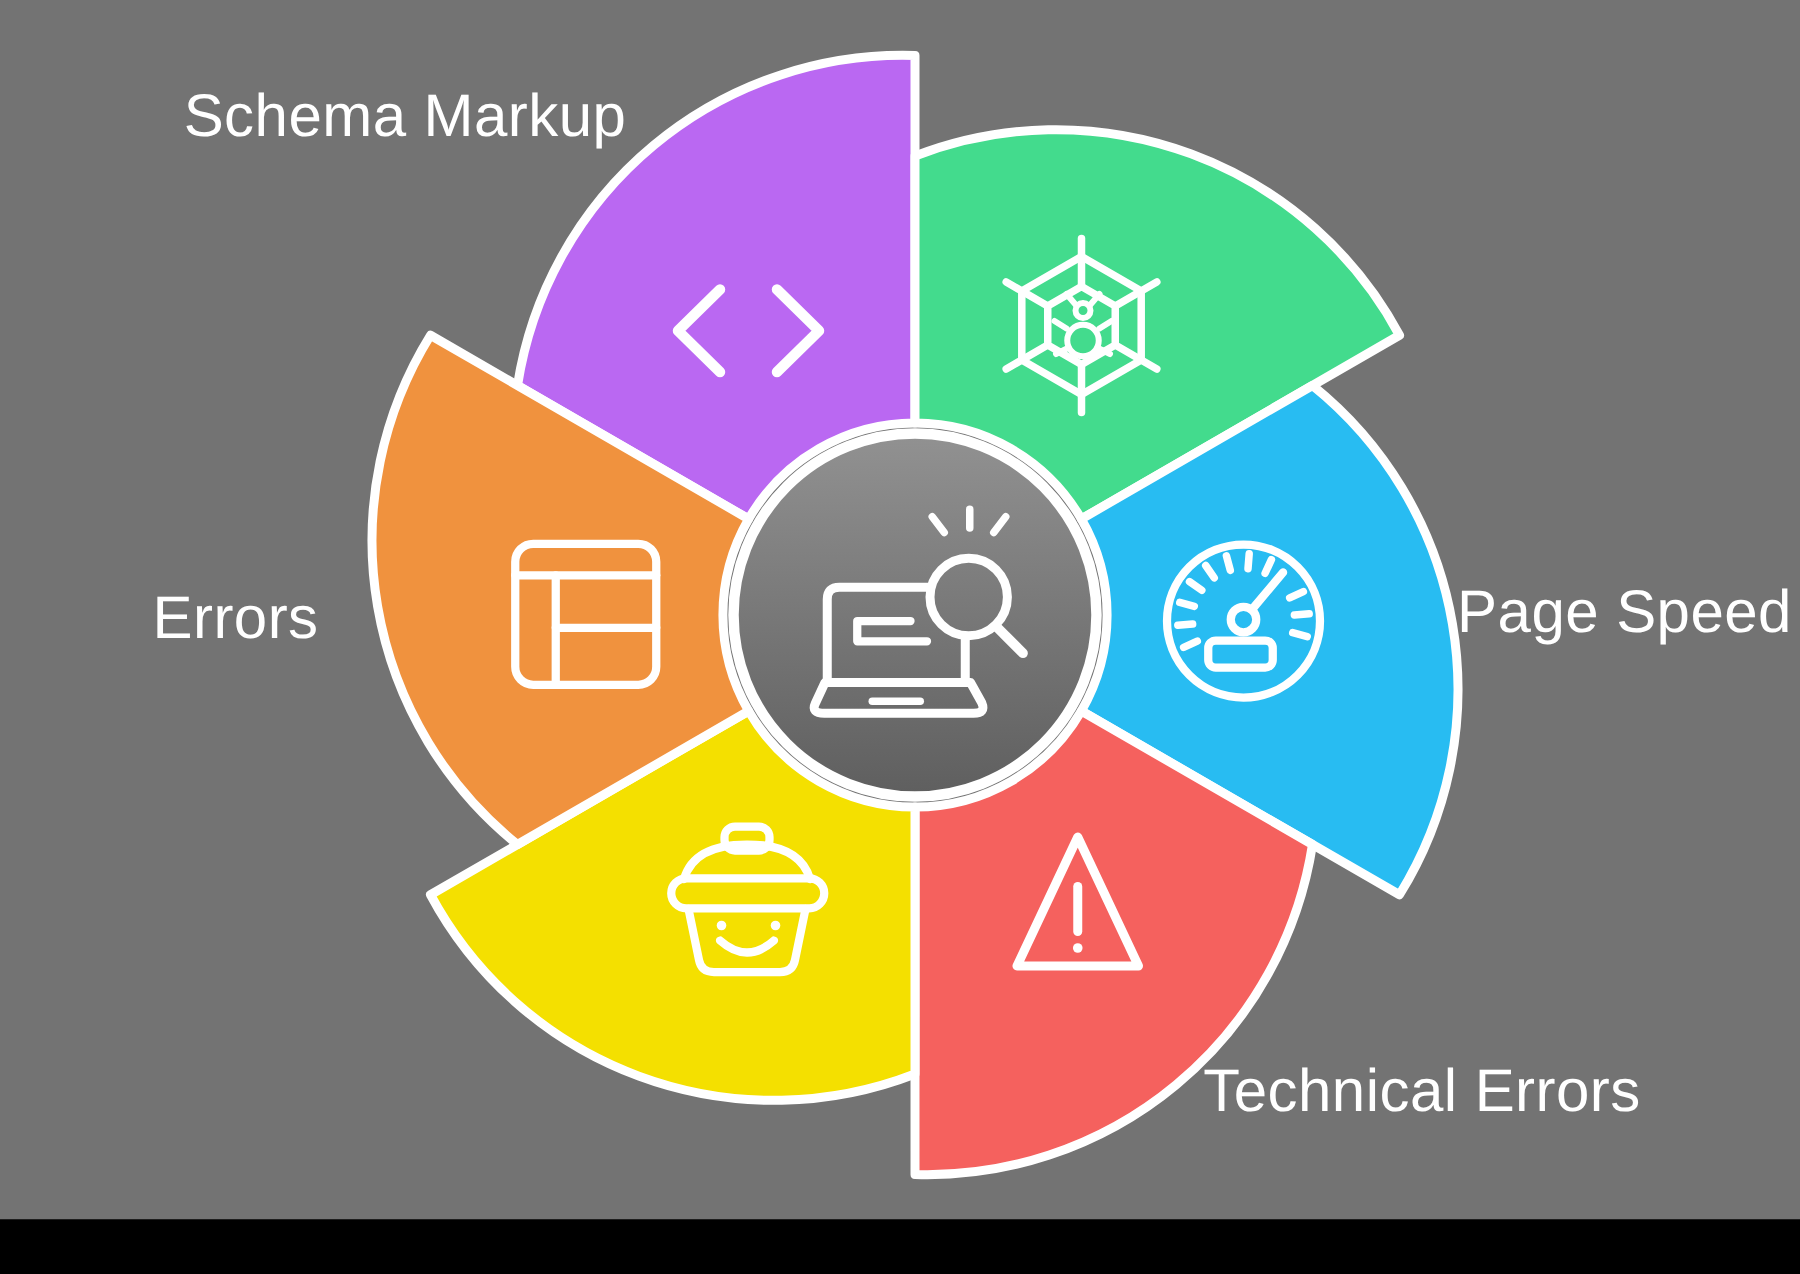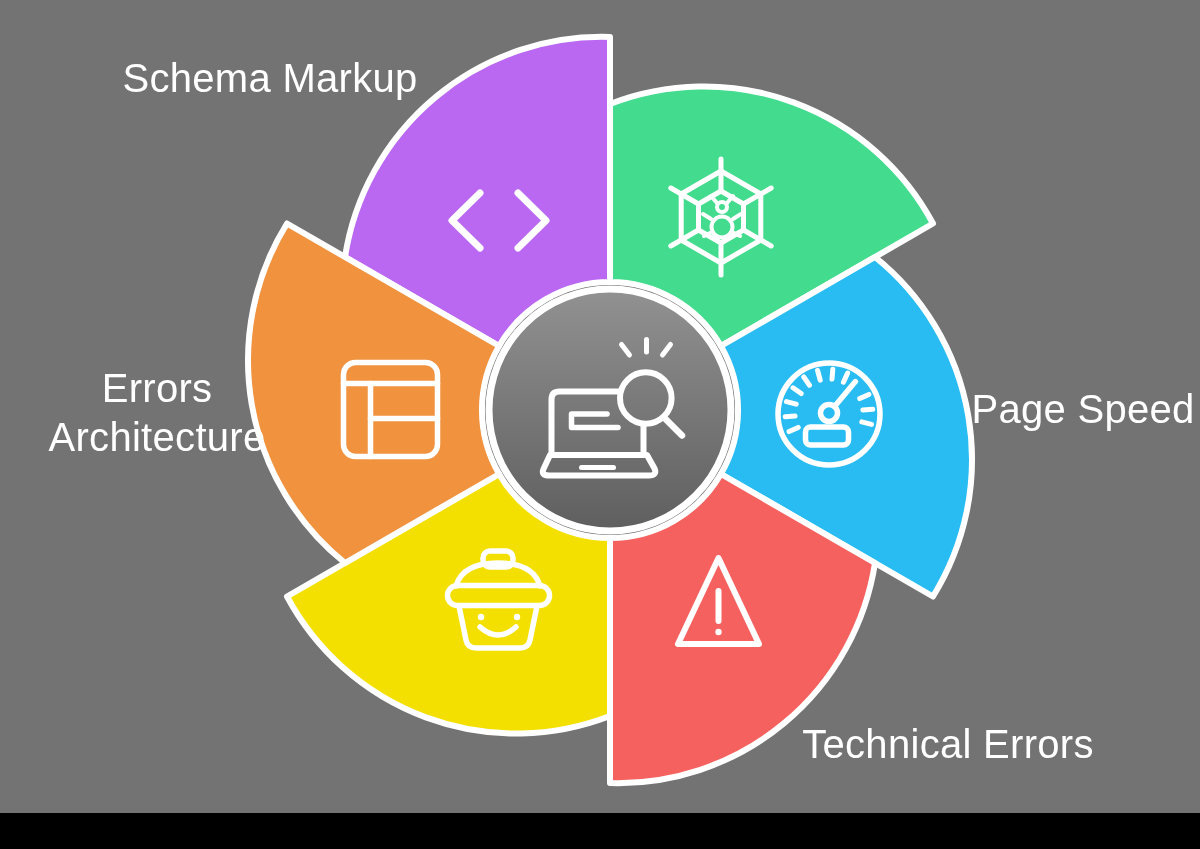--- a/index.html
+++ b/index.html
@@ -112,19 +112,18 @@
       <g stroke-width="5">
         <path d="M621.5,344.5 L629.5,355"></path>
         <path d="M646.5,339.5 L646.5,352"></path>
         <path d="M670.5,344.5 L662.5,355"></path>
       </g>
     </g>
   </svg>
 
   <div class="label" style="left:270px;top:78px">Schema Markup</div>
   <div class="label" style="left:1083px;top:409px">Page Speed</div>
-  <div class="label" style="left:948px;top:744px">Technical Errors</div>
+  <div class="label" style="left:948px;top:728px">Technical Errors</div>
   <div class="label" style="left:157px;top:413px">
     <span style="display:block">Errors</span>
-    <span style="display:block">Architecture</span>
   </div>
 
 </div>
 
 </body></html>

